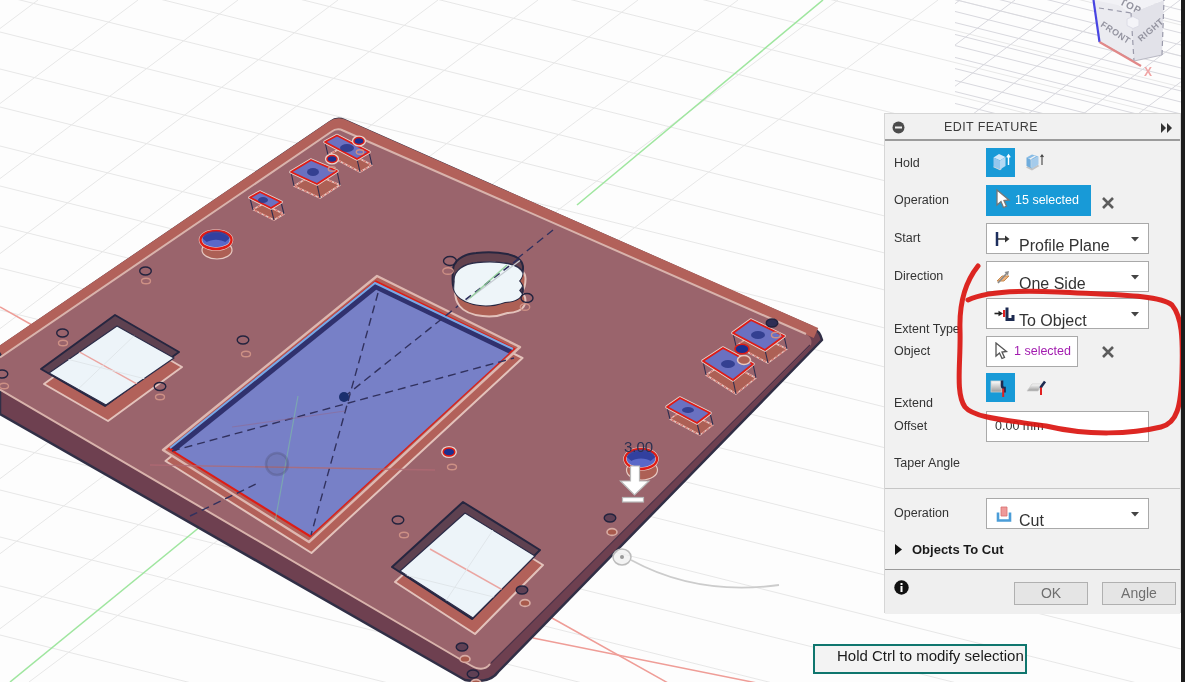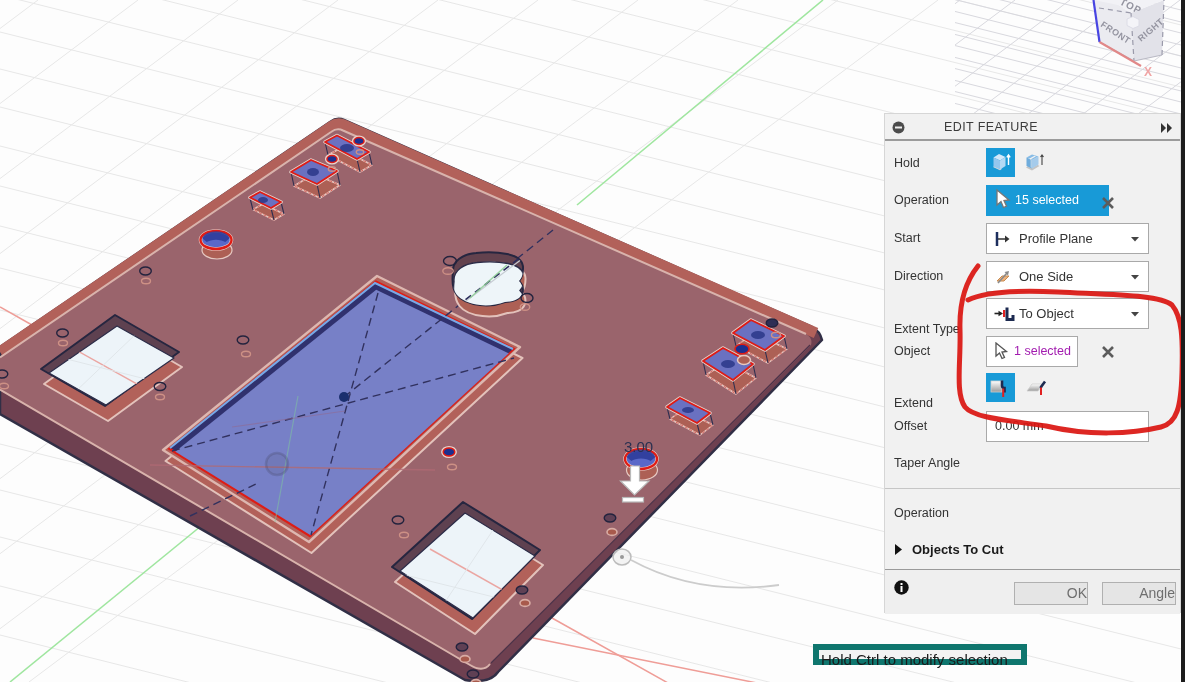--- a/index.html
+++ b/index.html
@@ -6,31 +6,31 @@
          border:1px solid #d6d6d6; z-index:20; }
 .ptitle { position:absolute; left:0; top:0; width:100%; height:27px; border-bottom:2px solid #9b9b9b; }
 .ptext { position:absolute; left:27px; top:6px; font-size:12.5px; color:#3c3c3c; letter-spacing:0.4px;margin-left:32px; }
 .lbl { position:absolute; left:9px; font-size:12.5px; color:#333; }
 .selbox { position:absolute; width:29px; height:29px; background:#189ad7; display:flex; align-items:center; justify-content:center; }
 .icobox { position:absolute; width:29px; height:29px; display:flex; align-items:center; justify-content:center; }
 .bluebtn { position:absolute; height:31px; background:#189ad7; color:#fff; font-size:12.5px; line-height:31px; }
 .whtbtn { position:absolute; height:31px; background:#fff; border:1px solid #a9a9a9; color:#a21caf; font-size:12.5px; line-height:29px; }
 .drop { position:absolute; width:163px; height:31px; background:#fff; border:1px solid #a9a9a9; }
 .dico { position:absolute; left:6px; top:5px; }
-.dtxt { position:absolute; left:32px; top:7px; font-size:13px; color:#333; }
+.dtxt { position:absolute; left:32px; top:13px; font-size:16px; color:#333; }
 .car { position:absolute; right:8px; top:12px; }
 .inp { position:absolute; width:163px; height:31px; background:#fff; border:1px solid #a9a9a9;
        font-size:12.5px; color:#333; line-height:29px; padding-left:8px; }
 .sep { position:absolute; left:0; width:100%; height:1px; background:#c6c6c6; }
 .otc { position:absolute; left:9px; top:428px; font-size:13px; font-weight:bold; color:#1a1a1a; display:flex; align-items:center; }
 .pfoot { position:absolute; left:0; top:456px; width:100%; height:44px; background:#efefef; }
 .btn { position:absolute; top:12px; width:74px; height:23px; background:#e5e5e5; border:1px solid #b0b0b0;
-       color:#6f6f6f; font-size:14px; text-align:right; line-height:21px; }
-.tooltip { position:absolute; left:813px; top:644px; width:214px; height:21px; background:#f3f3f3;
-           border:6px solid #0f766e; font-size:15px; color:#1a1a1a; padding-left:2px; line-height:19px; z-index:25; }
+       color:#6f6f6f; font-size:14px; text-align:center; line-height:21px; }
+.tooltip { position:absolute; left:813px; top:644px; width:214px; height:30px; background:#f3f3f3;
+           border:2px solid #0f766e; font-size:15px; color:#1a1a1a; padding-left:22px; line-height:19px; z-index:25; }
 .rstrip { position:absolute; left:1181px; top:0; width:4px; height:682px; background:#1c1c1c; z-index:40; }
 </style></head>
 <body>
 <svg width="1185" height="682" style="position:absolute;left:0;top:0">
     <rect width="1185" height="682" fill="#fdfdfd"></rect>
     <g stroke="#e7e7e7" stroke-width="1">
       <line x1="0" y1="-300" x2="1185" y2="-4"></line>
       <line x1="0" y1="-270" x2="1185" y2="26"></line>
       <line x1="0" y1="-239" x2="1185" y2="57"></line>
       <line x1="0" y1="-208" x2="1185" y2="88"></line>
@@ -329,21 +329,21 @@
         <path d="M3.5 6.5 L9 9 L9 17.5 L3.5 15 Z" fill="#6facdc"></path>
         <path d="M9 9 L15.5 5.5 L15.5 13.5 L9 17.5 Z" fill="#a5cbeb"></path>
         <path d="M3.5 6.5 L9 3.5 L15.5 5.5 L9 9 Z" fill="#88bce6"></path>
         <path d="M6 7.8 L11.5 4.8 L13 5.3 L7.5 8.4 Z" fill="#f2f2f2"></path>
         <path d="M7.5 8.4 L7.5 15.8 L9 17.5 L9 9 Z" fill="#f2f2f2" opacity="0.5"></path>
         <path d="M19 14 L19 4.5 M17.5 6 L19 4 L20.5 6" stroke="#444" stroke-width="1.1" fill="none"></path>
       </svg>
     </div>
 
   <div class="lbl" style="top:79px">Operation</div>
-  <div class="bluebtn" style="left:101px;top:71px;width:123px"><svg width="20" height="22" viewBox="0 0 20 22" style="position:absolute;left:8px;top:4px">
+  <div class="bluebtn" style="left:101px;top:71px;width:105px"><svg width="20" height="22" viewBox="0 0 20 22" style="position:absolute;left:8px;top:4px">
         <path d="M3 1 L3 16 L7 12.5 L9.5 18.5 L12.5 17.2 L10 11.5 L15 11 Z" fill="#fff" stroke="#777" stroke-width="1.3"></path>
       </svg><span style="margin-left:29px">15 selected</span></div>
   <svg width="14" height="14" viewBox="0 0 14 14" style="position:absolute;left:216px;top:82px">
       <path d="M2 2 L12 12 M12 2 L2 12" stroke="#5c5c5c" stroke-width="2.6"></path>
     </svg>
 
   <div class="lbl" style="top:117px">Start</div>
   <div class="drop" style="left:101px;top:109px">
       <span class="dico"><svg width="20" height="20" viewBox="0 0 20 20">
           <line x1="4" y1="3" x2="4" y2="17" stroke="#1d2f5e" stroke-width="2.5"></line>
@@ -420,20 +420,30 @@
     </div>
 
   <div class="lbl" style="top:304.5px">Offset</div>
   <div class="inp" style="left:101px;top:296.5px">0.00 mm</div>
 
   <div class="lbl" style="top:342px">Taper Angle</div>
 
   <div class="sep" style="top:374px"></div>
 
   <div class="lbl" style="top:392px">Operation</div>
+  <div class="drop" style="left:101px;top:384px">
+      <span class="dico"><svg width="20" height="20" viewBox="0 0 20 20">
+          <path d="M8 3 L14 3 L14 12 L8 12 Z" fill="#ef9a9a" stroke="#d87070" stroke-width="0.8"></path>
+          <path d="M5 8.5 L5 16.5 L17 16.5 L17 8.5" fill="none" stroke="#4b9dd8" stroke-width="2.6"></path>
+        </svg></span>
+      <span class="dtxt">Cut</span>
+      <svg class="car" width="10" height="6" viewBox="0 0 10 6">
+        <path d="M1 1 L5 5.5 L9 1 Z" fill="#444"></path>
+      </svg>
+    </div>
 
   <div class="otc"><svg width="9" height="11" viewBox="0 0 9 11" style="margin-right:9px">
         <path d="M1 0 L8 5.5 L1 11 Z" fill="#111"></path>
       </svg>Objects To Cut</div>
 
   <div class="sep" style="top:455px;background:#9a9a9a;height:1.5px"></div>
   <div class="pfoot">
     <svg width="15" height="15" viewBox="0 0 15 15" style="position:absolute;left:9px;top:10px">
       <circle cx="7.5" cy="7.5" r="7.2" fill="#111"></circle>
       <rect x="6.5" y="6" width="2" height="6" fill="#fff"></rect>

